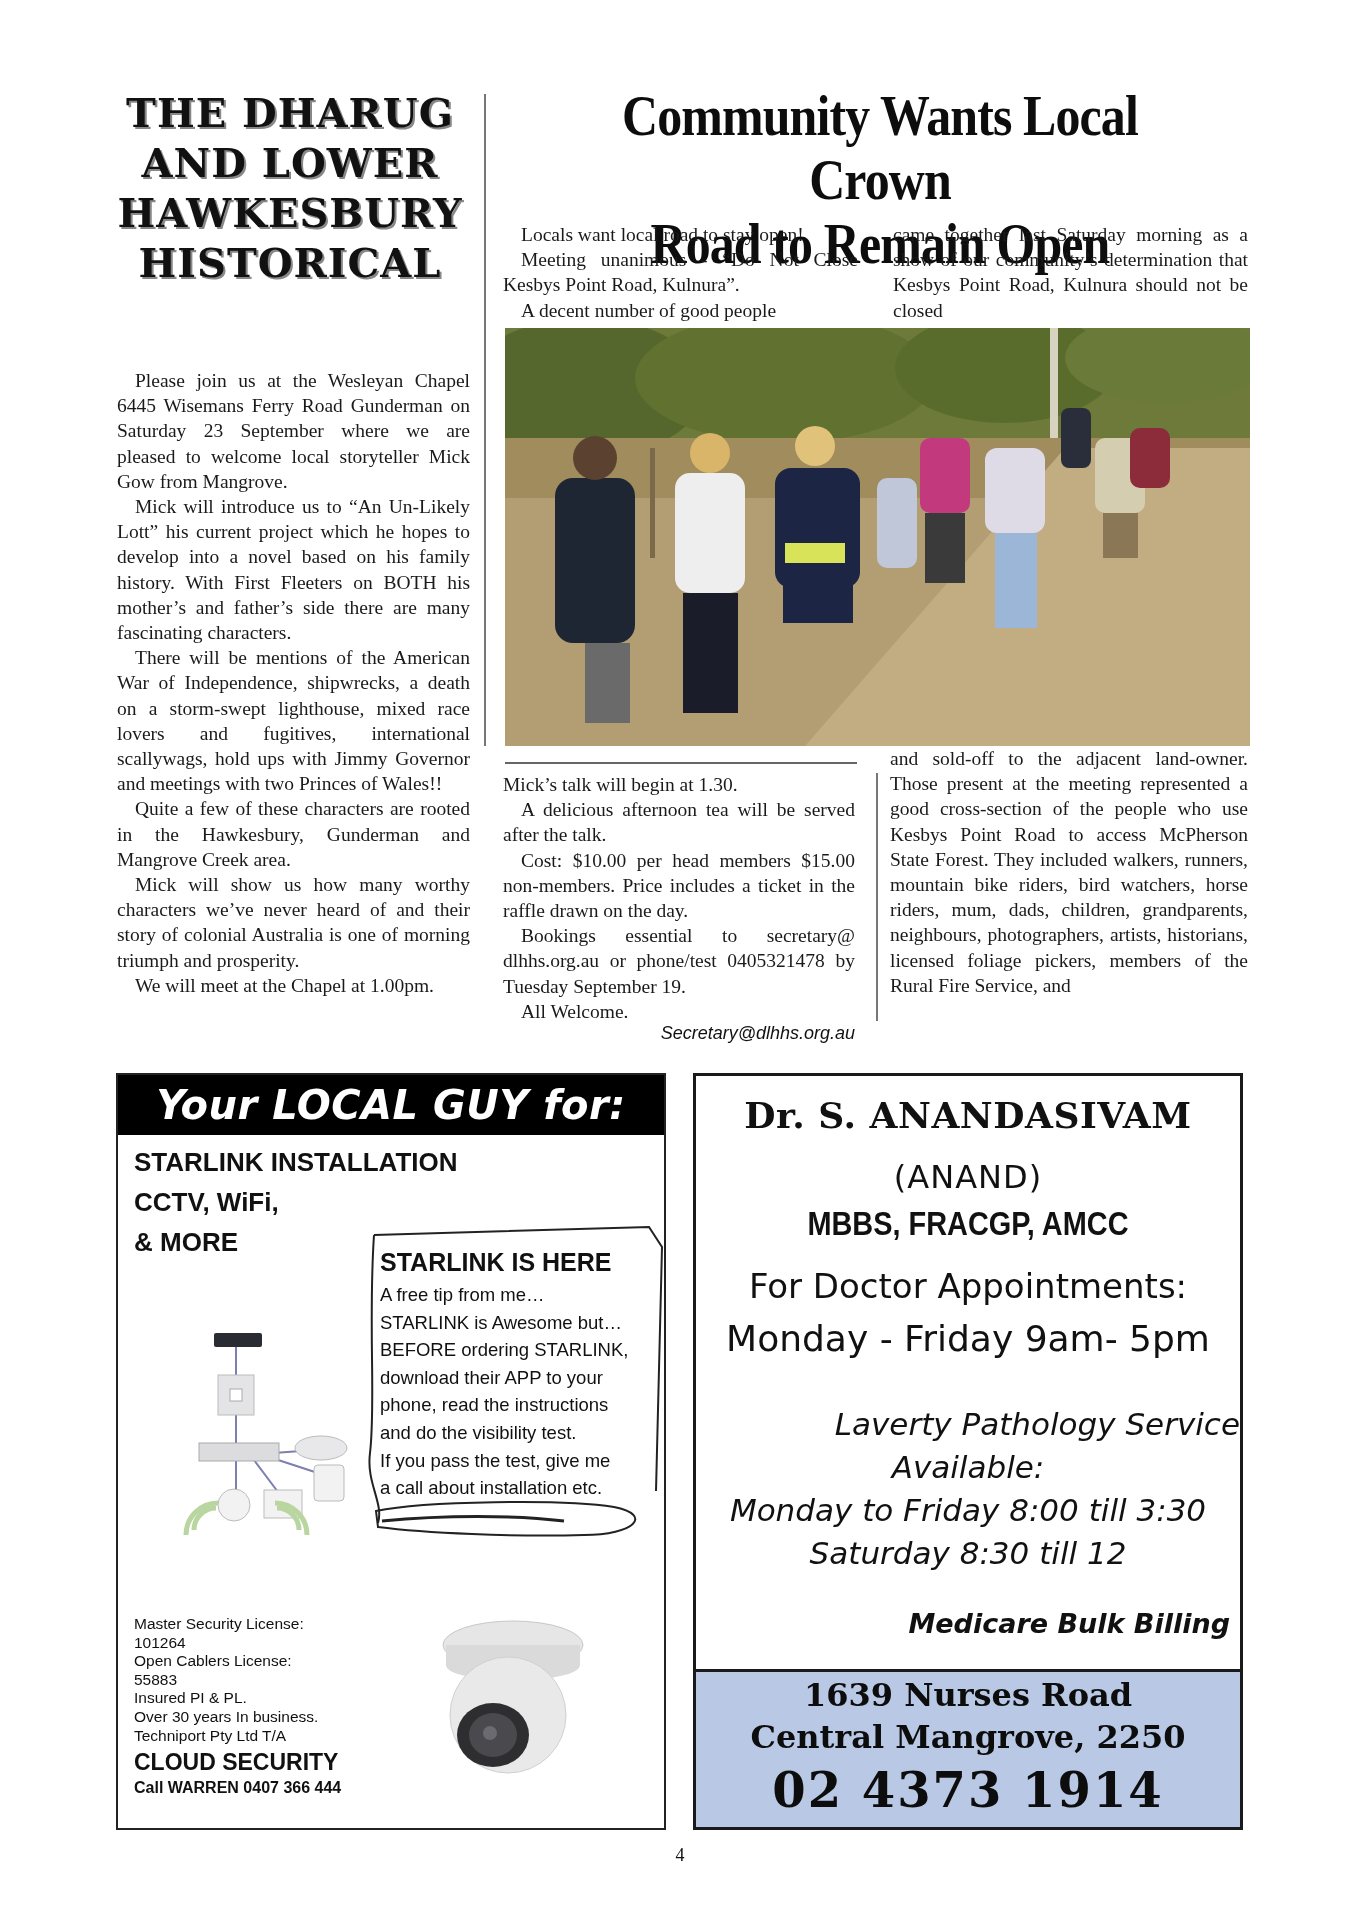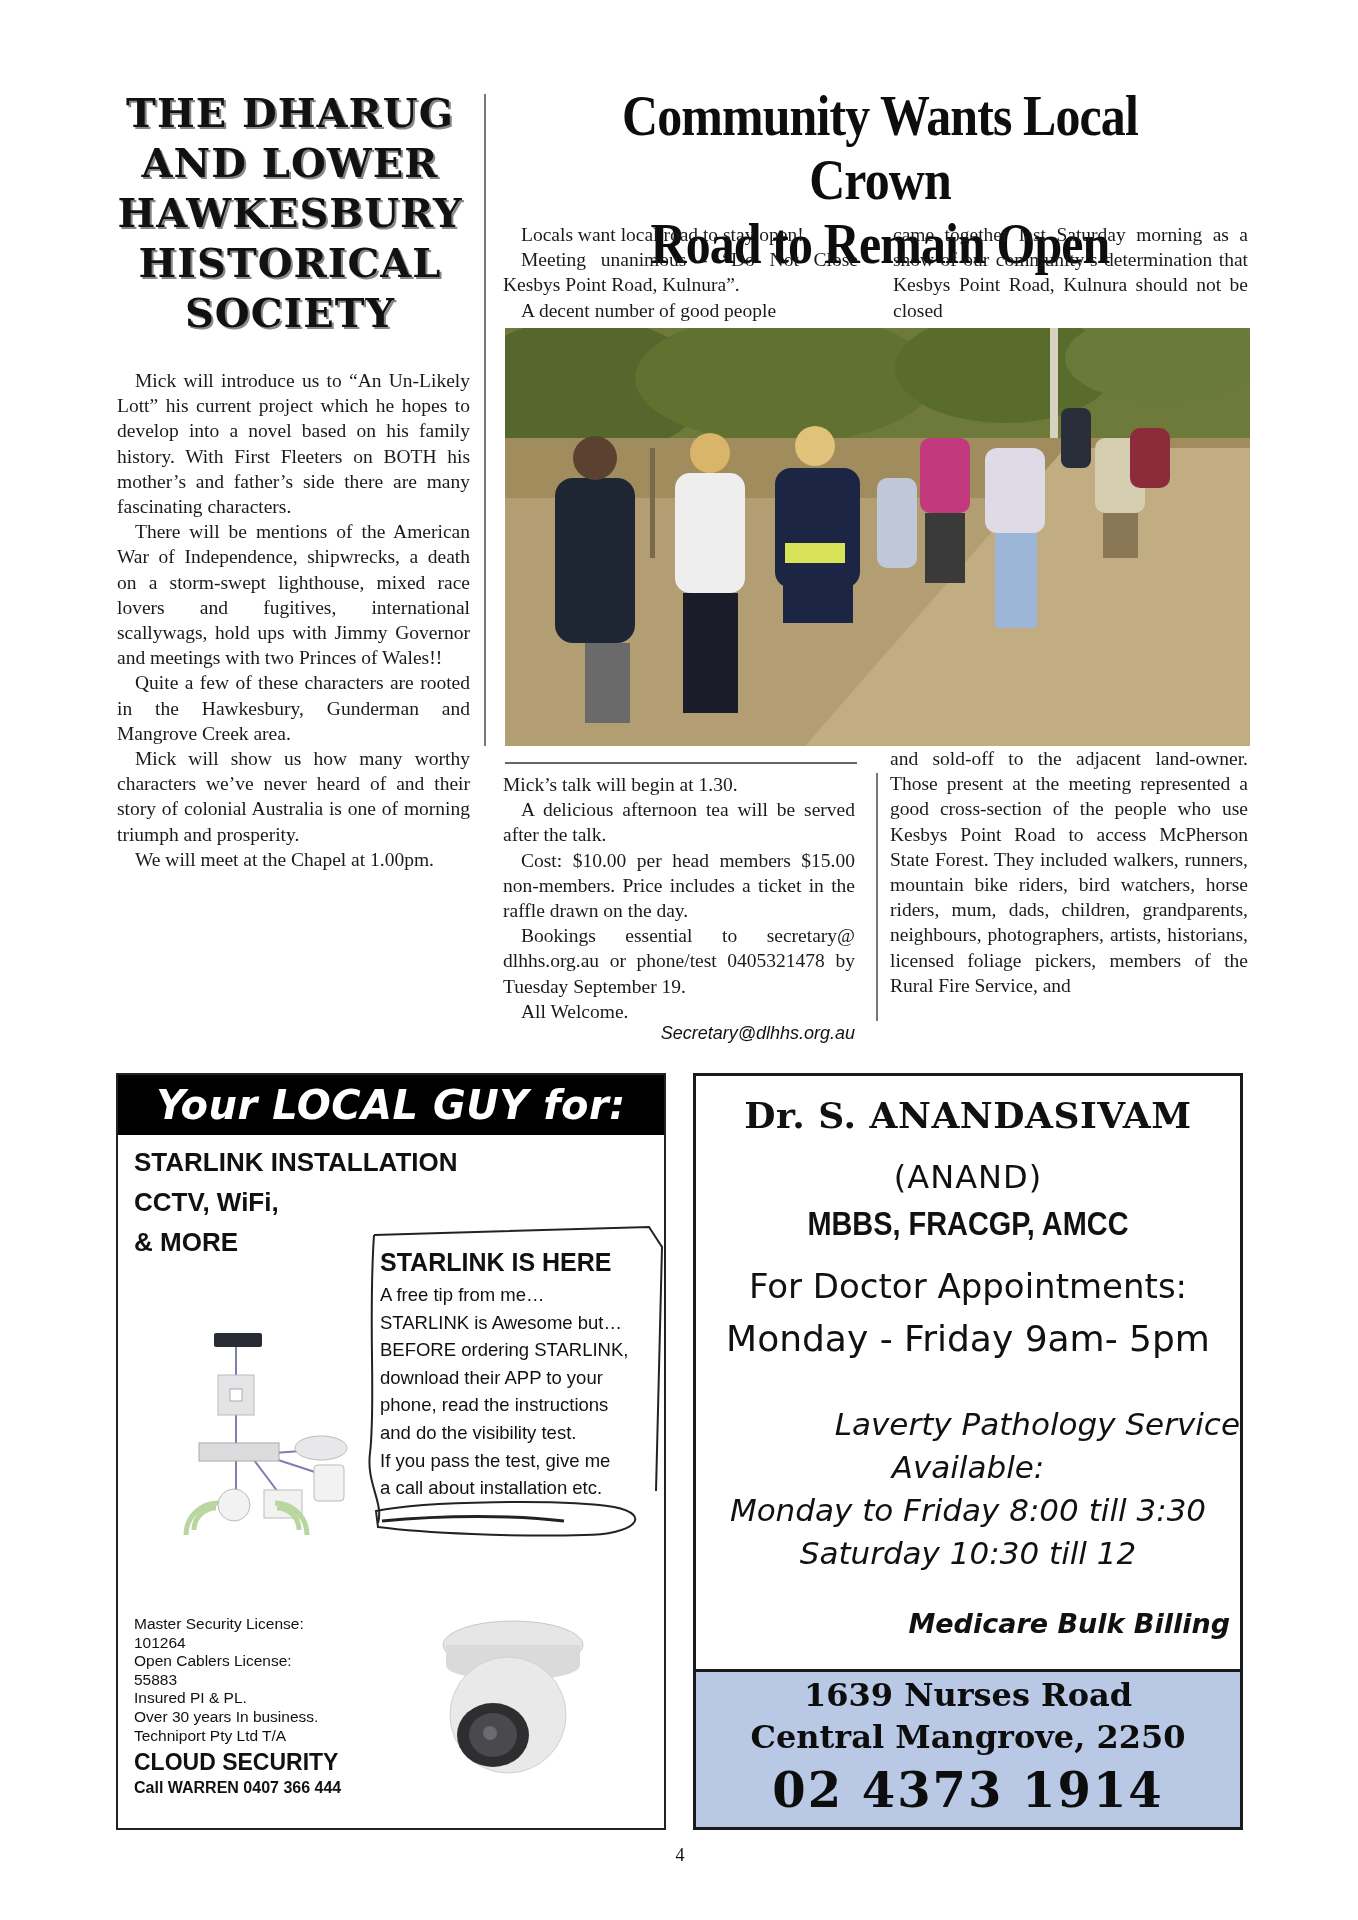--- a/index.html
+++ b/index.html
@@ -148,24 +148,24 @@
   }
 </style>
 </head>
 <body>
 
 <div id="society-title" class="abs">
   <div>THE DHARUG</div>
   <div>AND LOWER</div>
   <div>HAWKESBURY</div>
   <div>HISTORICAL</div>
-  <div>SOCIETY</div>
 </div>
 
 <div id="society-body" class="abs body-col">
+  <p>Please join us at the Wesleyan Chapel 6445 Wisemans Ferry Road Gunderman on Saturday 23 September where we are pleased to welcome local storyteller Mick Gow from Mangrove.</p>
   <p>Mick will introduce us to “An Un-Likely Lott” his current project which he hopes to develop into a novel based on his family history. With First Fleeters on BOTH his mother’s and father’s side there are many fascinating characters.</p>
   <p>There will be mentions of the American War of Independence, shipwrecks, a death on a storm-swept lighthouse, mixed race lovers and fugitives, international scallywags, hold ups with Jimmy Governor and meetings with two Princes of Wales!!</p>
   <p>Quite a few of these characters are rooted in the Hawkesbury, Gunderman and Mangrove Creek area.</p>
   <p>Mick will show us how many worthy characters we’ve never heard of and their story of colonial Australia is one of morning triumph and prosperity.</p>
   <p>We will meet at the Chapel at 1.00pm.</p>
 </div>
 
 <div id="col-divider-left" class="abs"></div>
 
 <div id="headline" class="abs">
@@ -307,21 +307,21 @@
 
 <div id="ad-doctor" class="abs">
   <div id="doc-name" class="doc-line">Dr. S. ANANDASIVAM</div>
   <div id="doc-alias" class="doc-line">(ANAND)</div>
   <div id="doc-quals" class="doc-line">MBBS, FRACGP, AMCC</div>
   <div id="doc-appt-label" class="doc-line">For Doctor Appointments:</div>
   <div id="doc-appt-hours" class="doc-line">Monday - Friday 9am- 5pm</div>
   <div id="path-1" class="doc-line path-line">Laverty Pathology Service</div>
   <div id="path-2" class="doc-line path-line">Available:</div>
   <div id="path-3" class="doc-line path-line">Monday to Friday 8:00 till 3:30</div>
-  <div id="path-4" class="doc-line path-line">Saturday 10:30 till 12</div>
+  <div id="path-4" class="doc-line path-line">Saturday 8:30 till 12</div>
   <div id="doc-medicare">Medicare Bulk Billing</div>
   <div id="doc-address-box">
     <div id="addr-1" class="addr-line">1639 Nurses Road</div>
     <div id="addr-2" class="addr-line">Central Mangrove, 2250</div>
     <div id="addr-phone" class="addr-line">02 4373 1914</div>
   </div>
 </div>
 
 <div id="page-number" class="abs">4</div>
 

